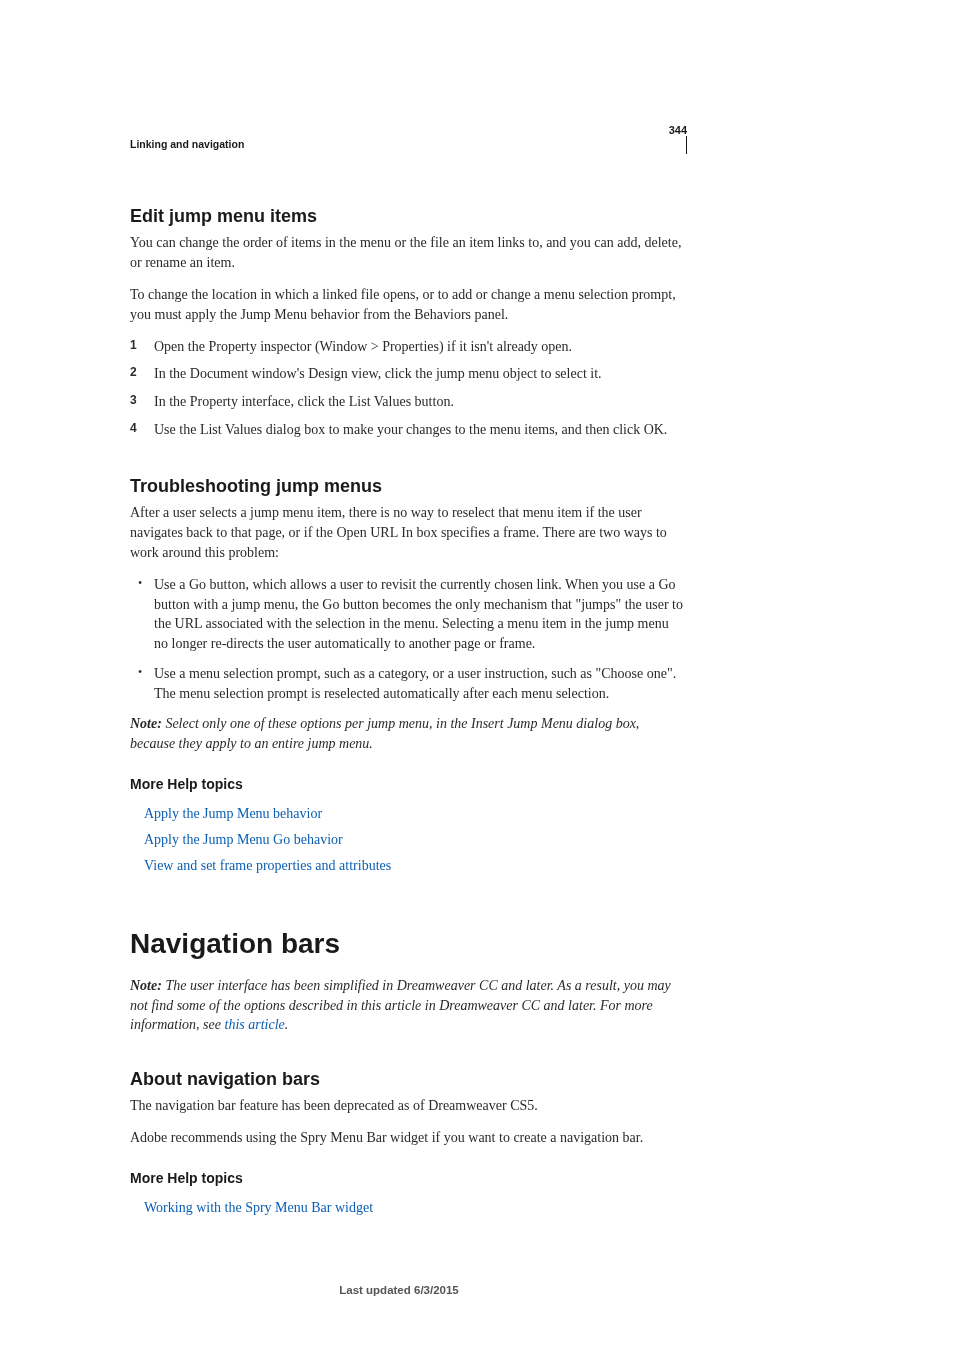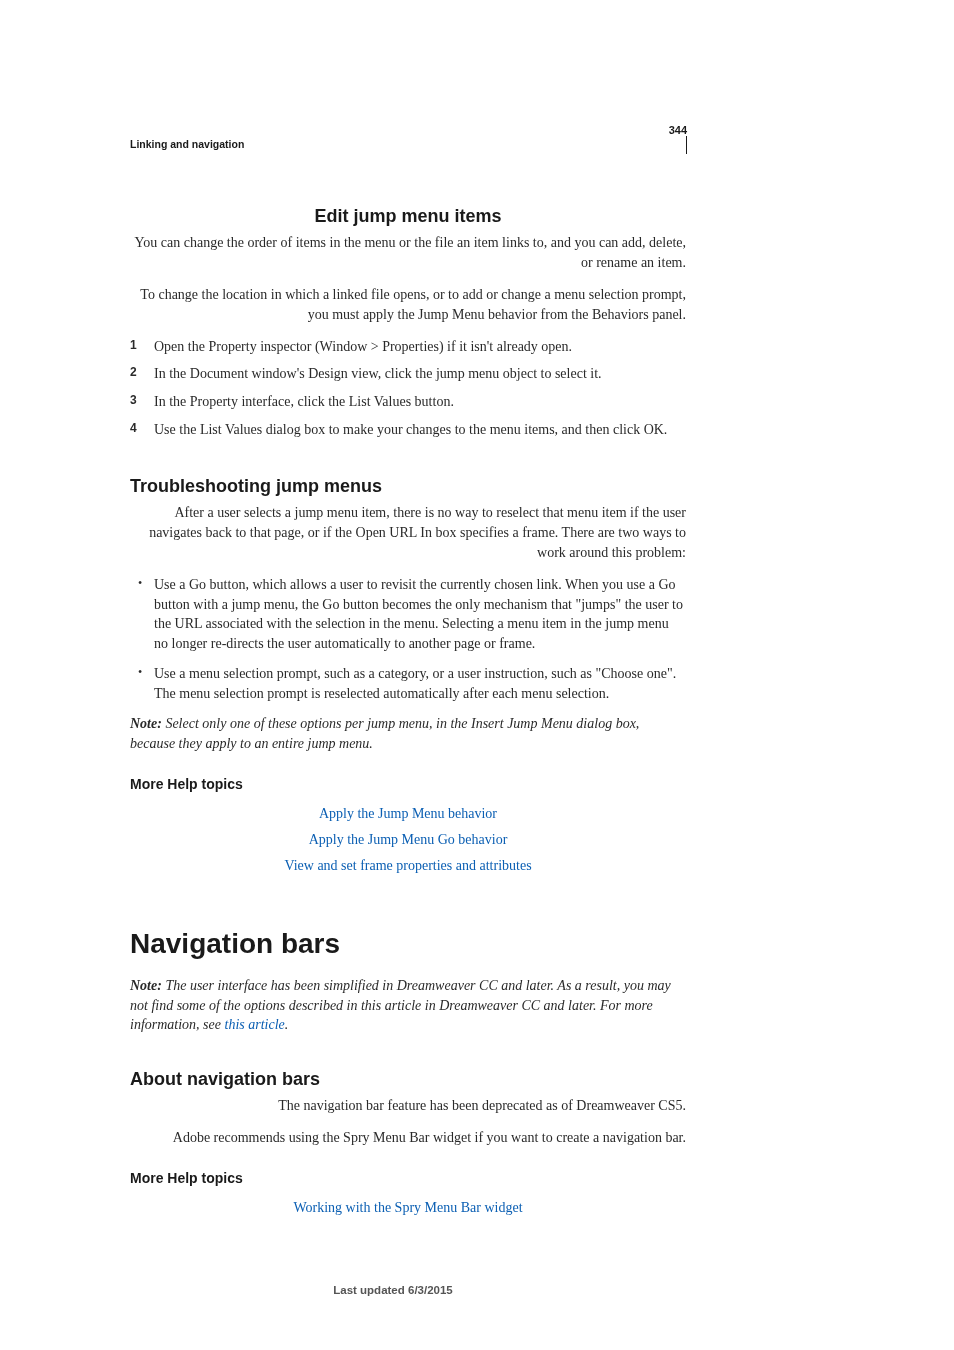--- a/index.html
+++ b/index.html
@@ -41,32 +41,31 @@
     color: #1a1a1a;
     margin-top: 8px;
   }
   h2.section {
     font-family: "Myriad Pro", "Helvetica Neue", Arial, sans-serif;
     font-weight: 700;
     font-size: 18px;
     margin: 50px 0 6px 0;
     color: #1a1a1a;
   }
-  h2.section.first { margin-top: 56px; text-align: center; }
+  h2.section.first { margin-top: 56px; }
   h1.chapter {
     font-family: "Myriad Pro", "Helvetica Neue", Arial, sans-serif;
     font-weight: 700;
     font-size: 28px;
     margin: 54px 0 16px 0;
     color: #1a1a1a;
   }
   p.body {
     margin: 6px 0 12px 0;
     line-height: 1.42;
-    text-align: right;
   }
   p.note {
     margin: 10px 0 12px 0;
     line-height: 1.42;
     font-style: italic;
   }
   p.note .note-label {
     font-weight: 700;
     font-style: italic;
     text-align: right;
@@ -111,33 +110,32 @@
   h3.subhead {
     font-family: "Myriad Pro", "Helvetica Neue", Arial, sans-serif;
     font-weight: 700;
     font-size: 14px;
     margin: 22px 0 6px 0;
     color: #1a1a1a;
   }
   .link-list {
     margin: 14px;
     padding: 0;
-    text-align: center;
   }
   .link-list p {
     margin: 0 0 10px 0;
   }
   a.link {
     color: #0b5fb3;
     text-decoration: none;
   }
   .footer {
     position: absolute;
     bottom: 54px;
-    left: 0;
+    left: 6px;
     width: 100%;
     text-align: center;
     font-family: "Myriad Pro", "Helvetica Neue", Arial, sans-serif;
     font-size: 11.5px;
     font-weight: 700;
     color: #555;
   }
 </style>
 </head>
 <body>

